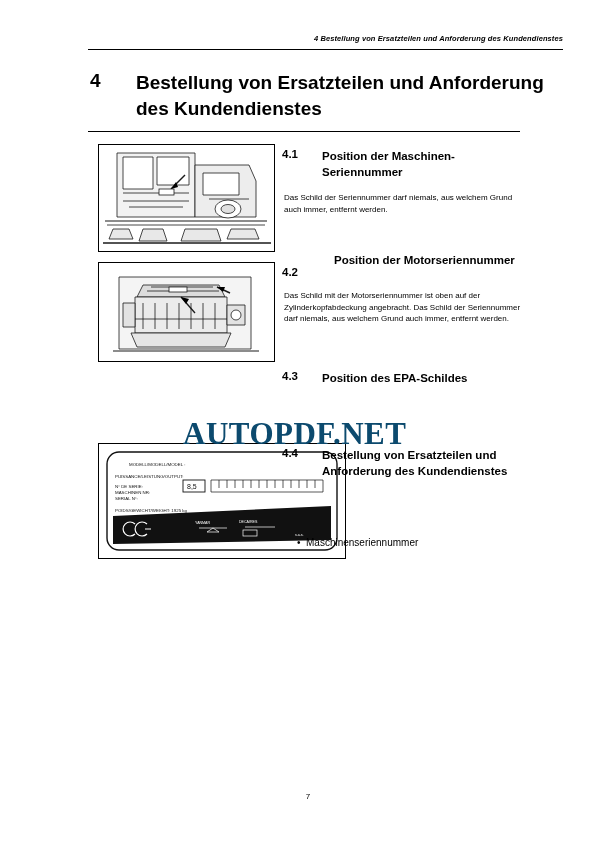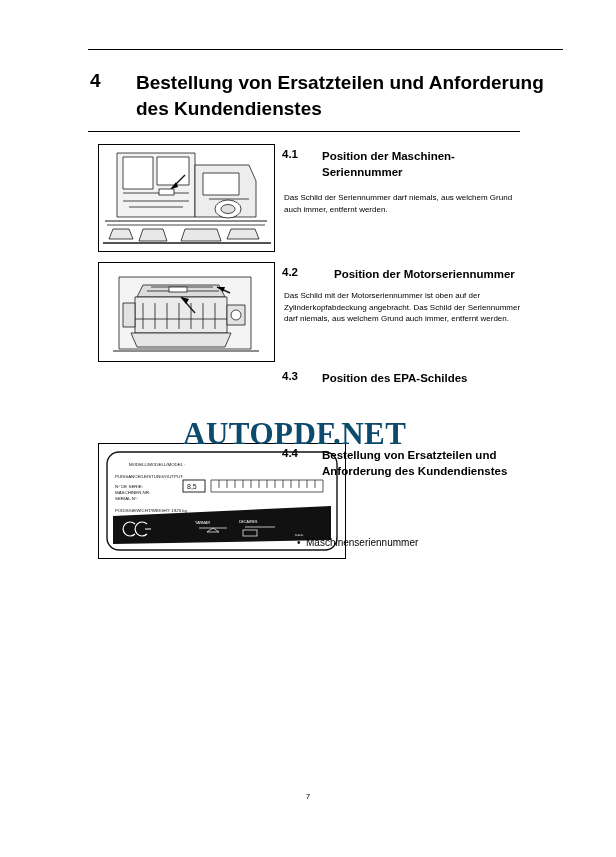--- a/index.html
+++ b/index.html
@@ -143,20 +143,21 @@
     width: 616px;
     text-align: center;
     font-size: 8px;
   }
 </style>
 </head>
 <body>
 
 <div class="page">
 
+  <div class="header">4 Bestellung von Ersatzteilen und Anforderung des Kundendienstes</div>
   <div class="header-rule"></div>
 
   <div class="chapter-num">4</div>
   <div class="chapter-title">Bestellung von Ersatzteilen und Anforderung des Kundendienstes</div>
   <div class="title-rule"></div>
 
   <div class="figure fig1">
     <svg class="fig-svg" viewBox="0 0 175 106" xmlns="http://www.w3.org/2000/svg">
       <rect x="0" y="0" width="175" height="106" fill="#ffffff"></rect>
       <g stroke="#1a1a1a" stroke-width="0.8" fill="none">
@@ -224,21 +225,21 @@
         <path d="M96 50 L82 34" stroke-width="1.4"></path>
         <path d="M82 34 L90 36 L87 41 Z" fill="#000" stroke="none"></path>
         <path d="M131 30 L118 24" stroke-width="1.4"></path>
         <path d="M118 24 L126 24 L124 29 Z" fill="#000" stroke="none"></path>
         <rect x="70" y="24" width="18" height="5" fill="#ffffff"></rect>
       </g>
     </svg>
   </div>
 
   <div class="sec-num" style="left:282px; top:266px;">4.2</div>
-  <div class="sec-title" style="left:322px; top:266px; width:230px;padding-left:12px;">Position der Motorseriennummer</div>
+  <div class="sec-title" style="left:322px; top:252px; width:230px;padding-left:12px;">Position der Motorseriennummer</div>
   <div class="sec-body" style="left:284px; top:290px; width:248px;">Das Schild mit der Motorseriennummer ist oben auf der Zylinderkopfabdeckung angebracht. Das Schild der Seriennummer darf niemals, aus welchem Grund auch immer, entfernt werden.</div>
 
   <div class="sec-num" style="left:282px; top:370px;">4.3</div>
   <div class="sec-title" style="left:322px; top:370px; width:230px;">Position des EPA-Schildes</div>
 
   <div class="figure fig3">
     <svg class="fig-svg" viewBox="0 0 246 114" xmlns="http://www.w3.org/2000/svg">
       <rect x="0" y="0" width="246" height="114" fill="#ffffff"></rect>
 
       <rect x="8" y="8" width="230" height="98" rx="12" ry="12" fill="#ffffff" stroke="#111" stroke-width="1.4"></rect>

